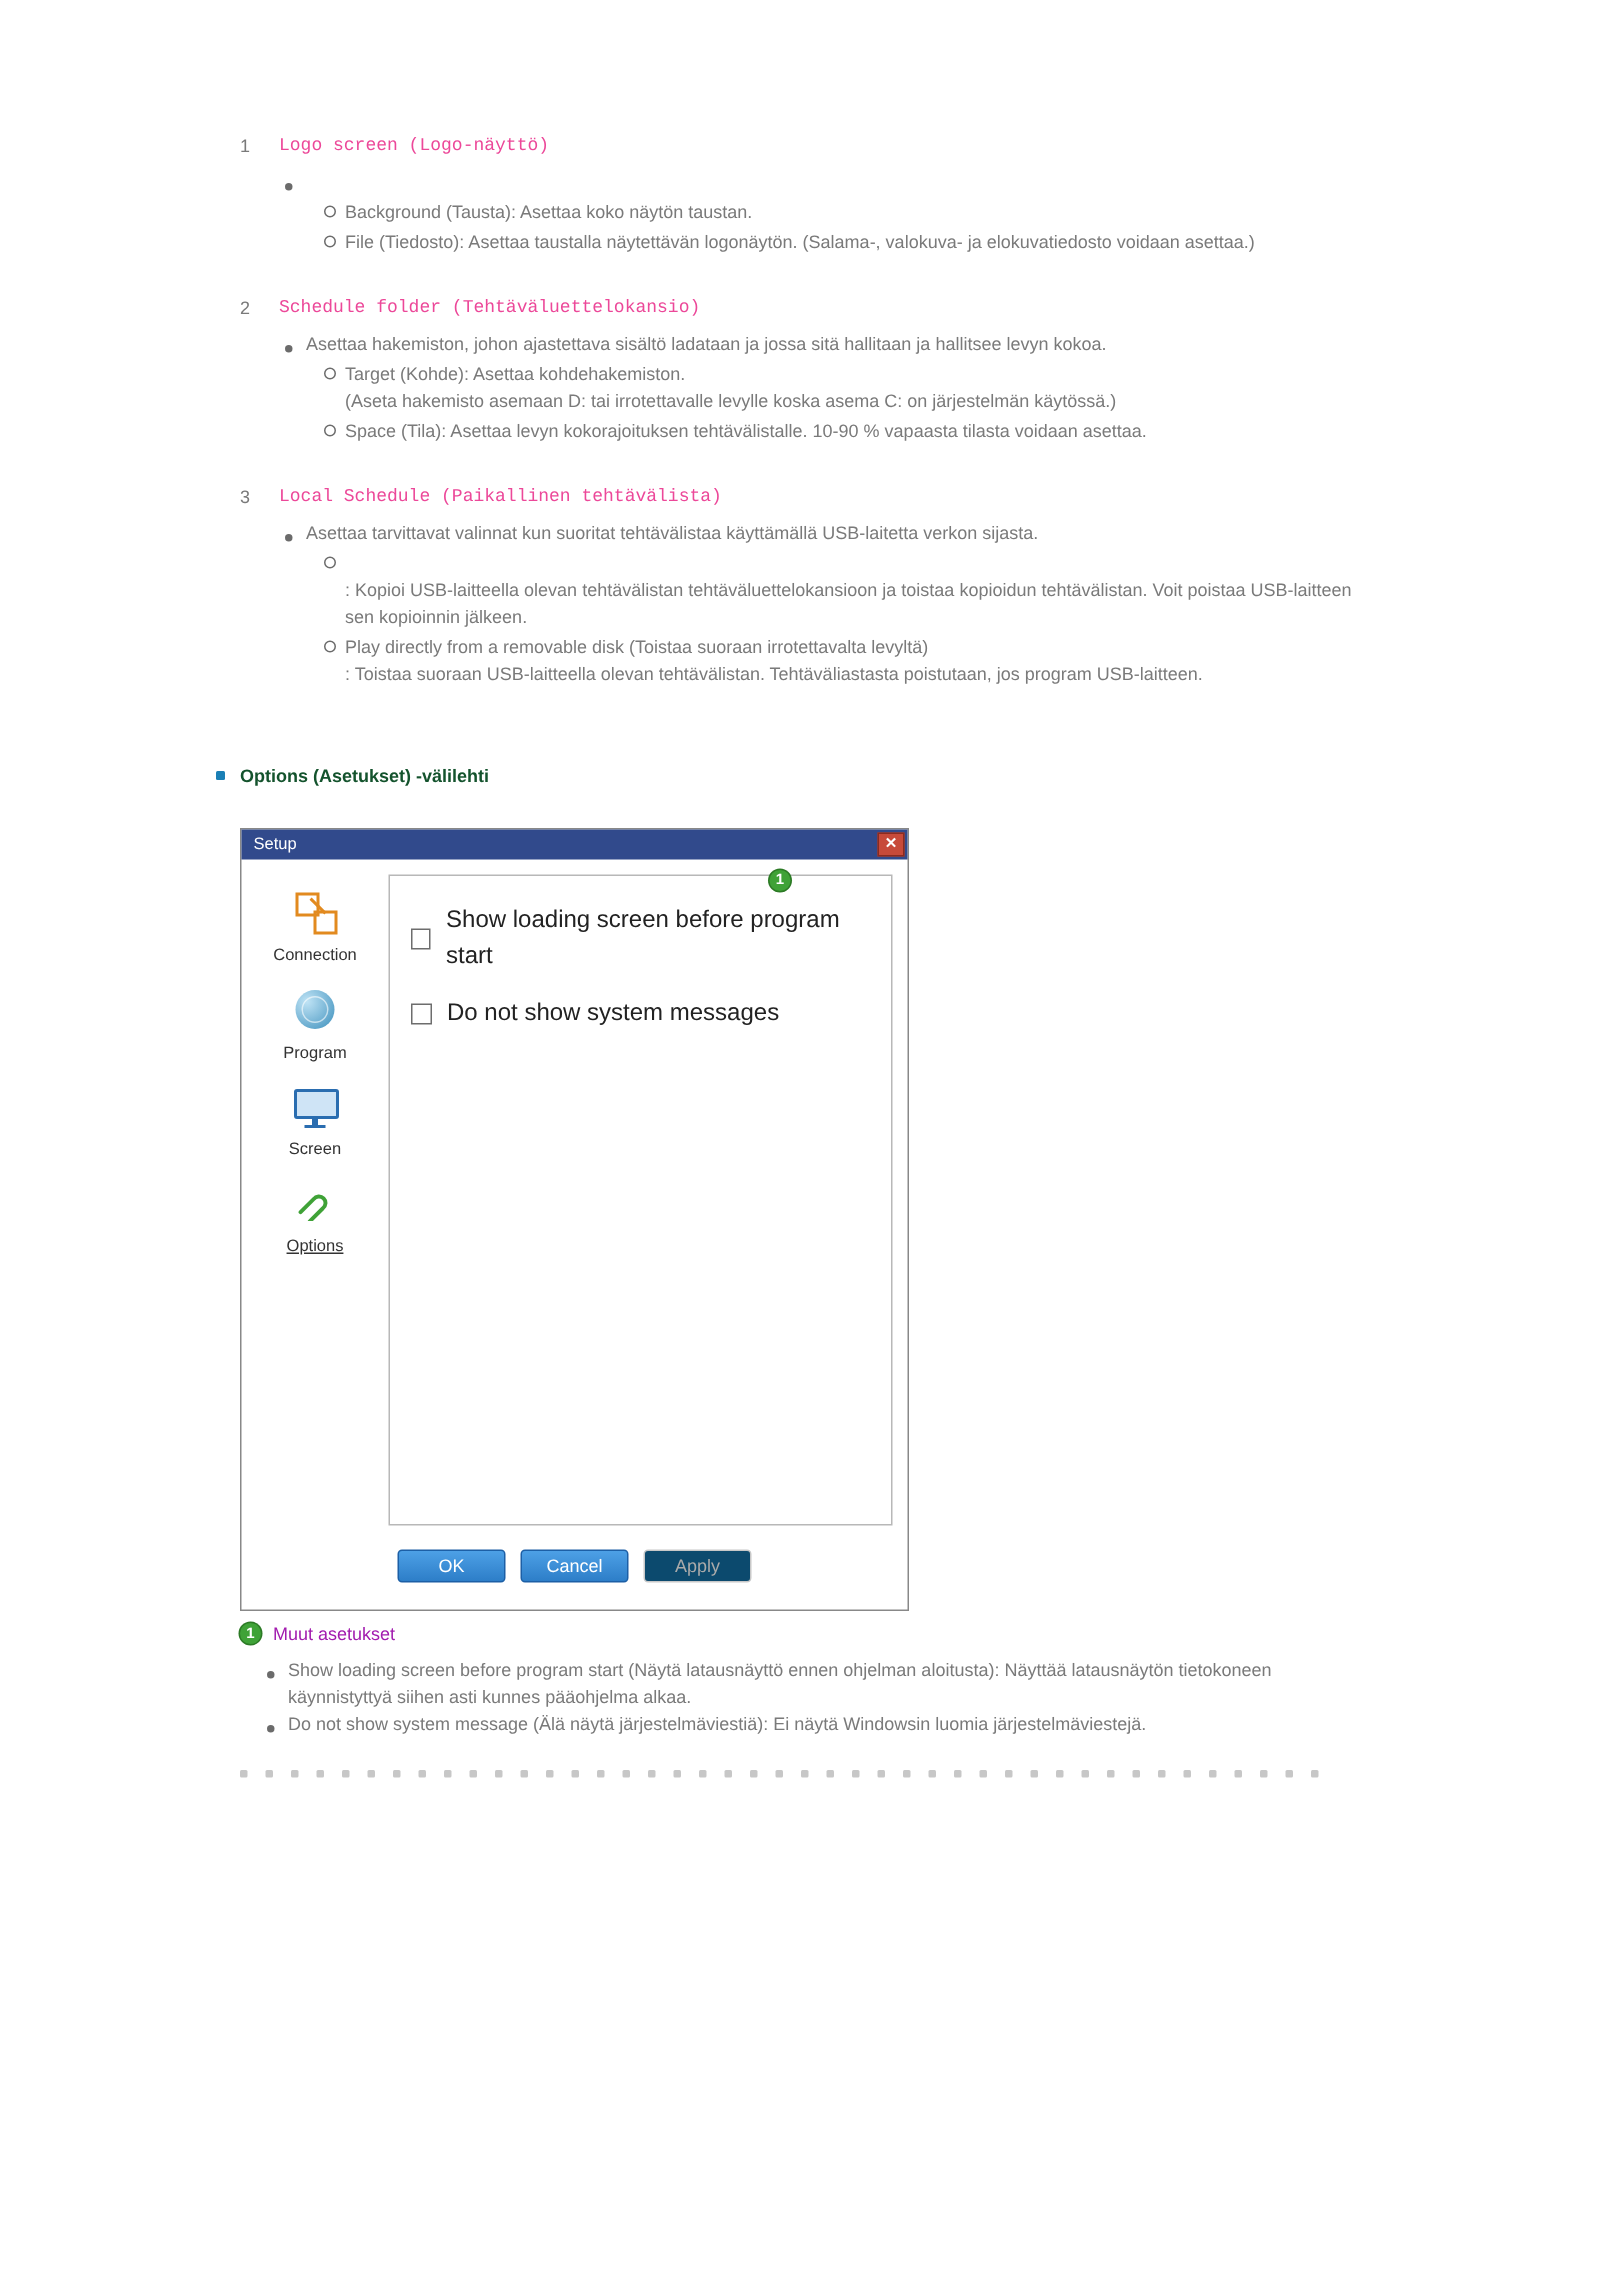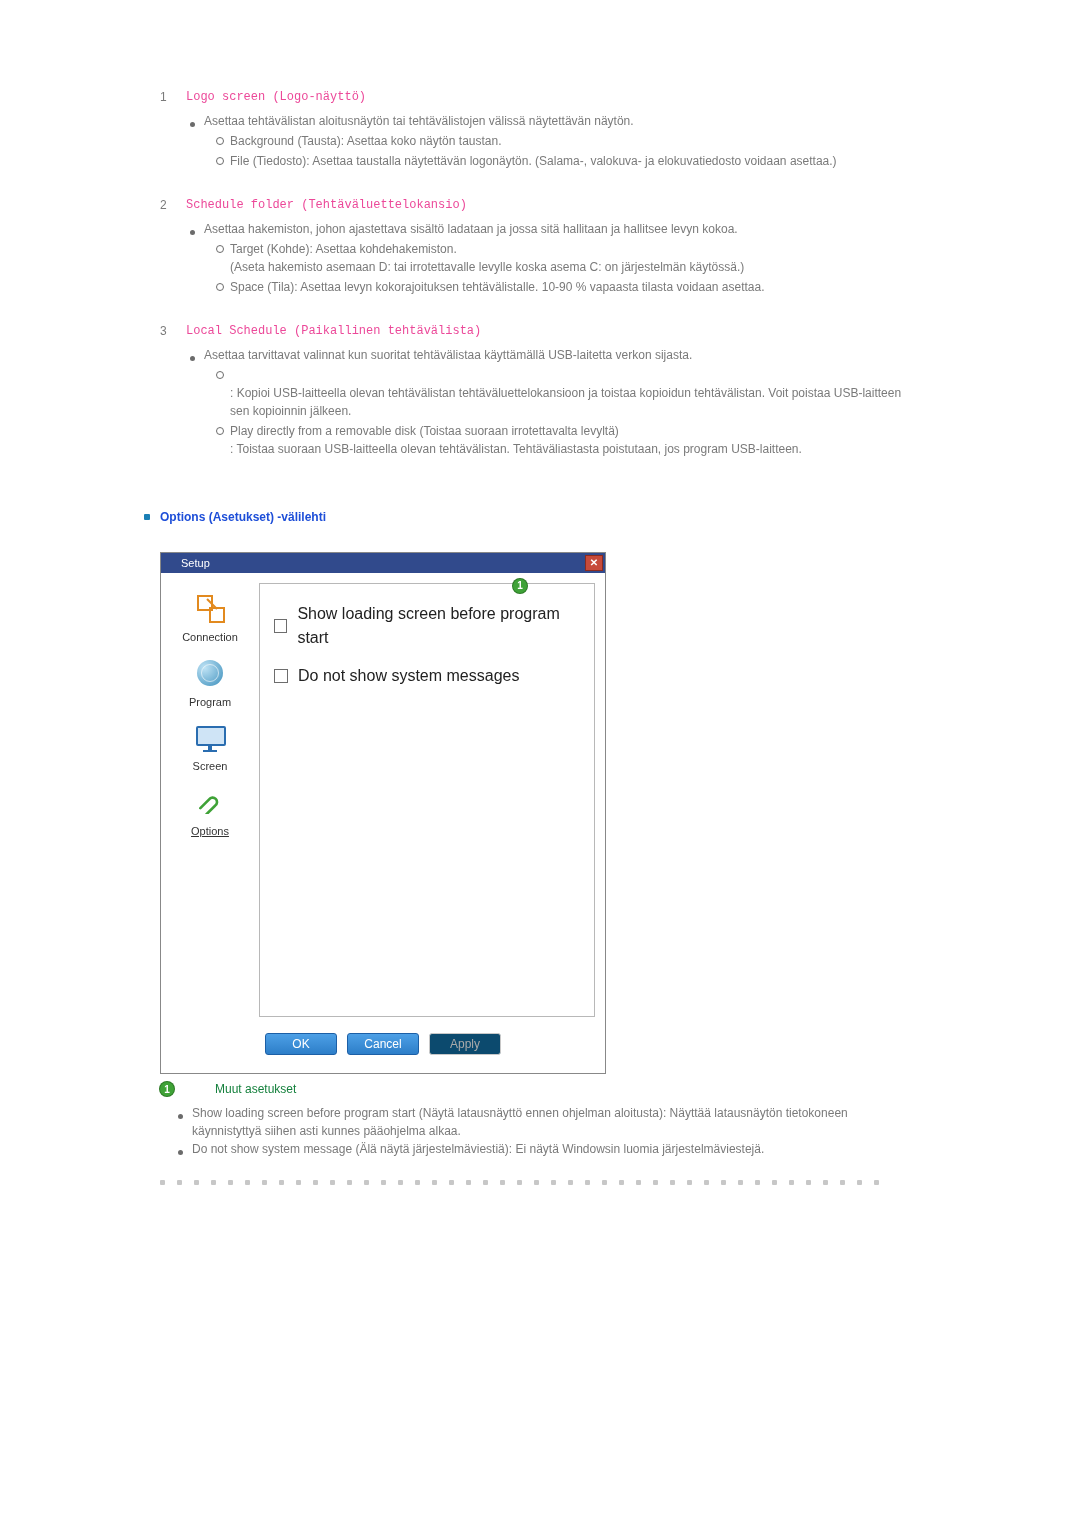--- a/index.html
+++ b/index.html
@@ -49,40 +49,40 @@
   .gap-big { height: 42px; }
 
   .section-header-row { display: flex; align-items: center; margin-left: -22px; margin-top: 8px; }
   .blue-cube {
     width: 6px; height: 6px;
     background: #1a7fb5;
     border-radius: 1px;
     margin-right: 10px;
     margin-left: 6px;
   }
-  .section-header-text { font-weight: bold; color: #1d4ed8; font-size: 12px; }
+  .section-header-text { font-weight: bold; color: #14532d; font-size: 12px; }
 
   
   .dialog-wrap { margin-top: 26px; margin-left: 0; }
   .dialog {
     width: 444px;
     border: 1px solid #888;
     background: #fff;
     position: relative;
   }
   .titlebar {
     background: #314a8c;
     color: #fff;
     height: 20px;
     display: flex;
     align-items: center;
     justify-content: space-between;
     font-size: 11px;
   }
-  .titlebar .tb-text { padding-left: 20px; font-family: Tahoma, sans-serif; }
+  .titlebar .tb-text { padding-left: 8px; font-family: Tahoma, sans-serif; }
   .tb-close {
     width: 16px; height: 14px;
     background: #c74a3a;
     border: 1px solid #8a2b20;
     display: flex; align-items: center; justify-content: center;
     margin-right: 2px;
     font-size: 10px;
     font-weight: bold;
     line-height: 1;
   }
@@ -202,21 +202,21 @@
   .ic-screen .stand { width: 4px; height: 4px; background:#2a6db0; margin: 0 auto; }
   .ic-screen .base { width: 14px; height: 2px; background:#2a6db0; margin: 0 auto; }
 
   .ic-wrench {
     width: 28px; height: 24px; position: relative;
   }
   .ic-wrench svg { width: 100%; height: 100%; }
 
   .after-dialog { margin-top: 6px; }
   .badge-row { display: flex; align-items: center; gap: 8px; margin-top: 4px; }
-  .badge-text { color: #15803d; margin-left: 33px; }
+  .badge-text { color: #a21caf; }
 
   .dots-row {
     margin-top: 22px;
     display: flex;
     gap: 12px;
     color: #c7c7c7;
     font-size: 10px;
     letter-spacing: 0;
   }
   .dots-row span {
@@ -231,21 +231,20 @@
 
 <div class="content">
 
   <div class="sec-row">
     <div class="sec-num">1</div>
     <div class="sec-title">Logo screen (Logo-näyttö)</div>
   </div>
   <div class="sub">
     <div class="bullet-row">
       <div class="bullet-dot"></div>
-      <div>Asettaa tehtävälistan aloitusnäytön tai tehtävälistojen välissä näytettävän näytön.</div>
     </div>
     <div class="circle-row">
       <div class="circle-mark"></div>
       <div>Background (Tausta): Asettaa koko näytön taustan.</div>
     </div>
     <div class="circle-row">
       <div class="circle-mark"></div>
       <div>File (Tiedosto): Asettaa taustalla näytettävän logonäytön. (Salama-, valokuva- ja elokuvatiedosto voidaan asettaa.)</div>
     </div>
   </div>

